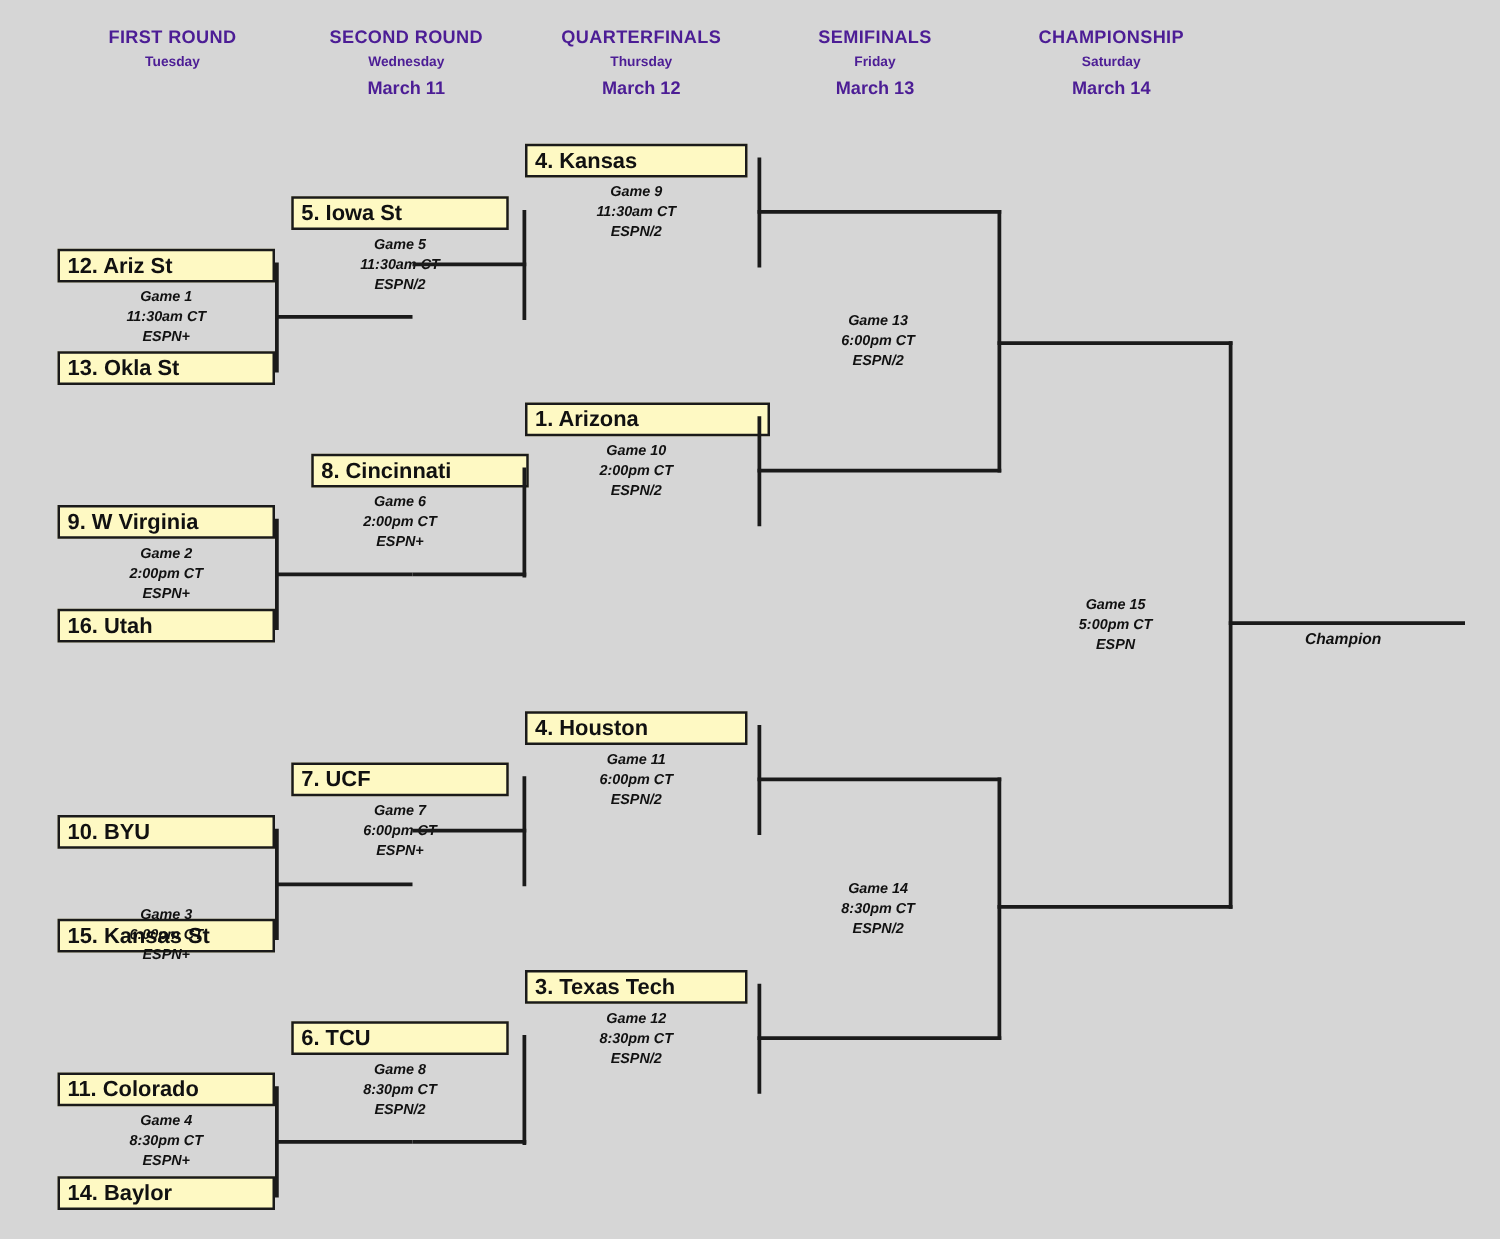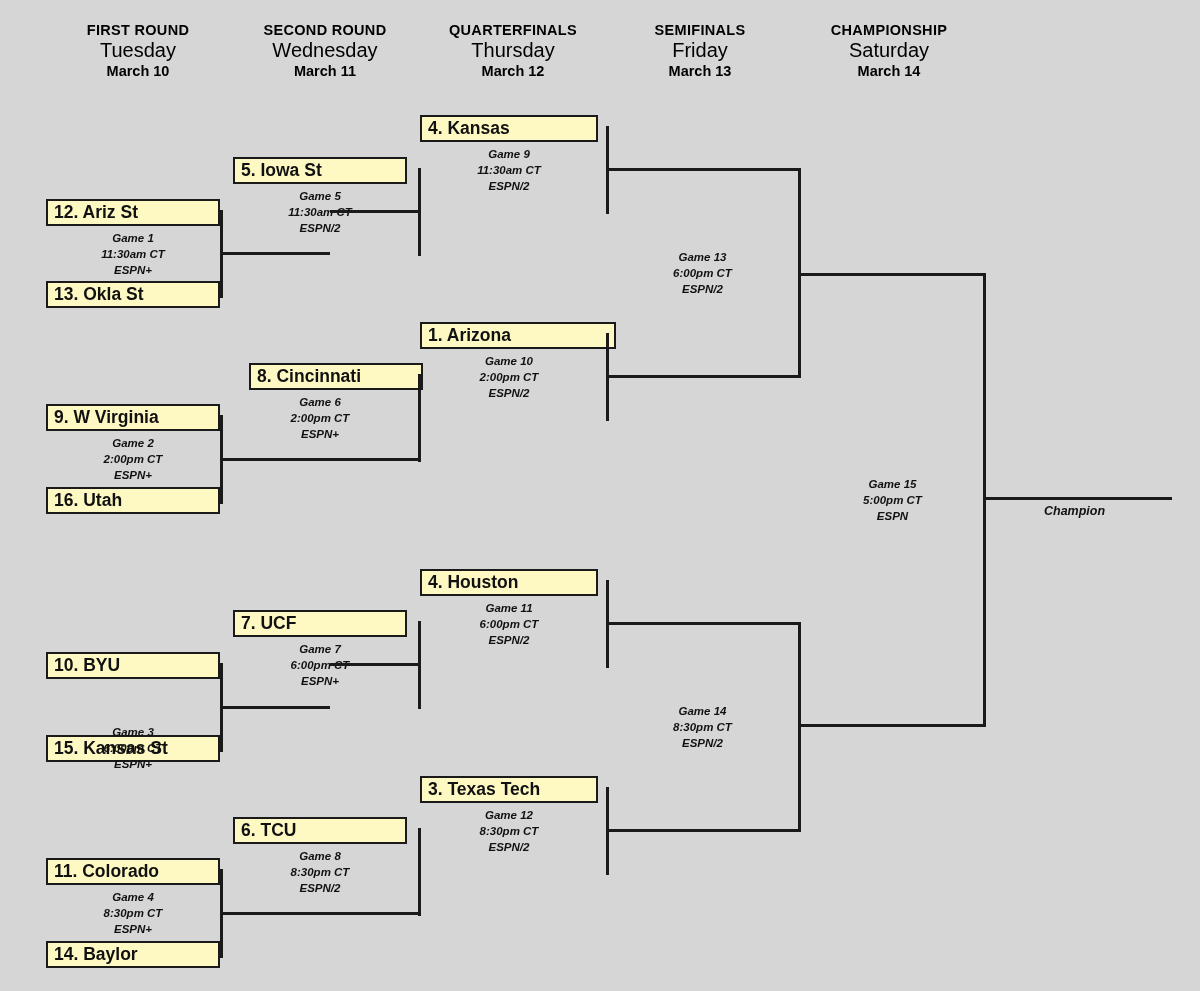--- a/index.html
+++ b/index.html
@@ -9,28 +9,28 @@
     font-family:"Liberation Sans", sans-serif;
     overflow:hidden;
   }
   #bracket{position:relative;width:1200px;height:991px;}
 
   
   .round-head{
     position:absolute;
     text-align:center;
     width:240px;
-    color:#000000;
+    color:#4c1d95;
   }
   .round-head .r-name{
     font-size:14.5px;font-weight:bold;letter-spacing:.3px;
     line-height:20px;
   }
   .round-head .r-day{
-    font-size:20px;font-weight:normal;line-height:21px;
+    font-size:11px;font-weight:bold;line-height:21px;
   }
   .round-head .r-date{
     font-size:14.5px;font-weight:bold;line-height:21px;
   }
 
   
   .team{
     position:absolute;
     box-sizing:border-box;
     background:#fef9c3;
@@ -73,21 +73,20 @@
   }
 </style>
 </head>
 <body>
 
 <div id="bracket">
 
   <div class="round-head" style="left:18px;top:20px;">
     <div class="r-name">FIRST ROUND</div>
     <div class="r-day">Tuesday</div>
-    <div class="r-date">March 10</div>
   </div>
   <div class="round-head" style="left:205px;top:20px;">
     <div class="r-name">SECOND ROUND</div>
     <div class="r-day">Wednesday</div>
     <div class="r-date">March 11</div>
   </div>
   <div class="round-head" style="left:393px;top:20px;">
     <div class="r-name">QUARTERFINALS</div>
     <div class="r-day">Thursday</div>
     <div class="r-date">March 12</div>

